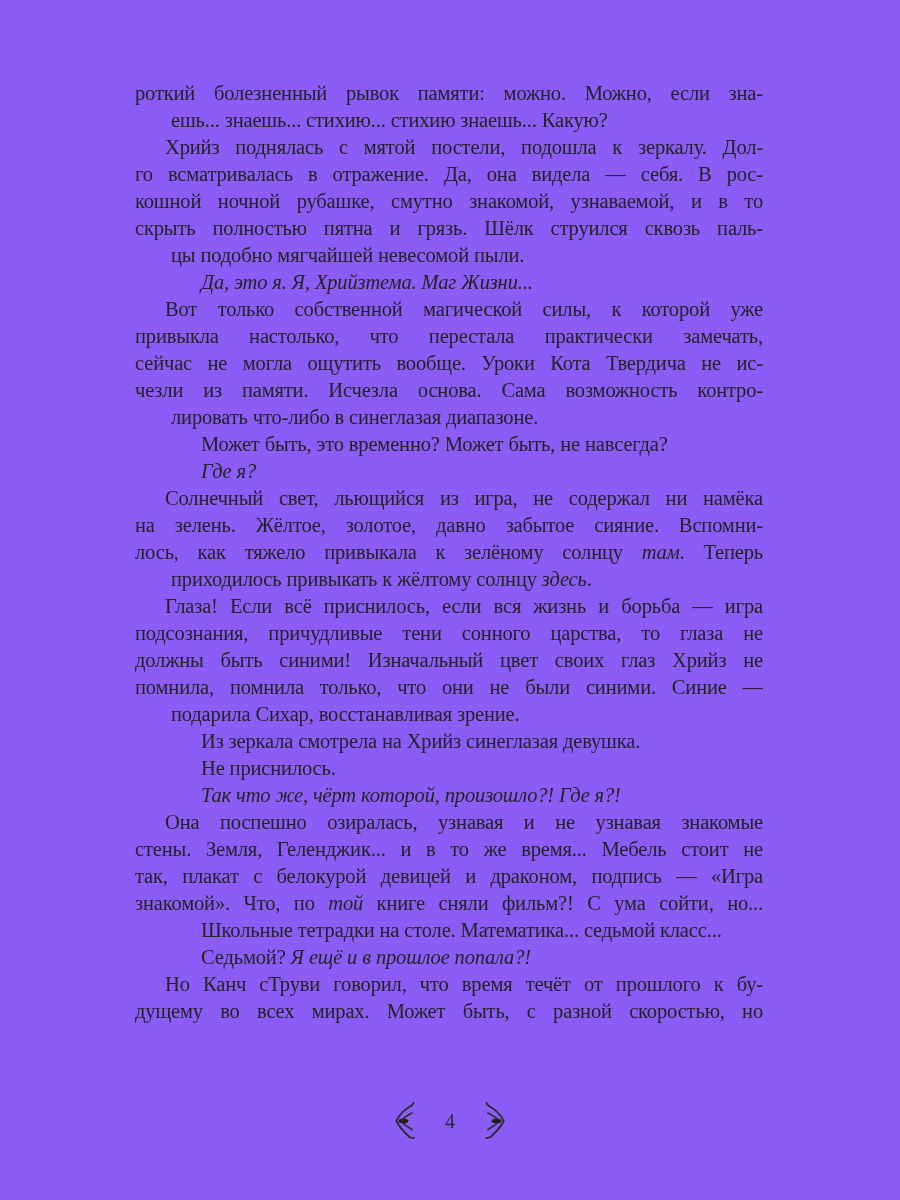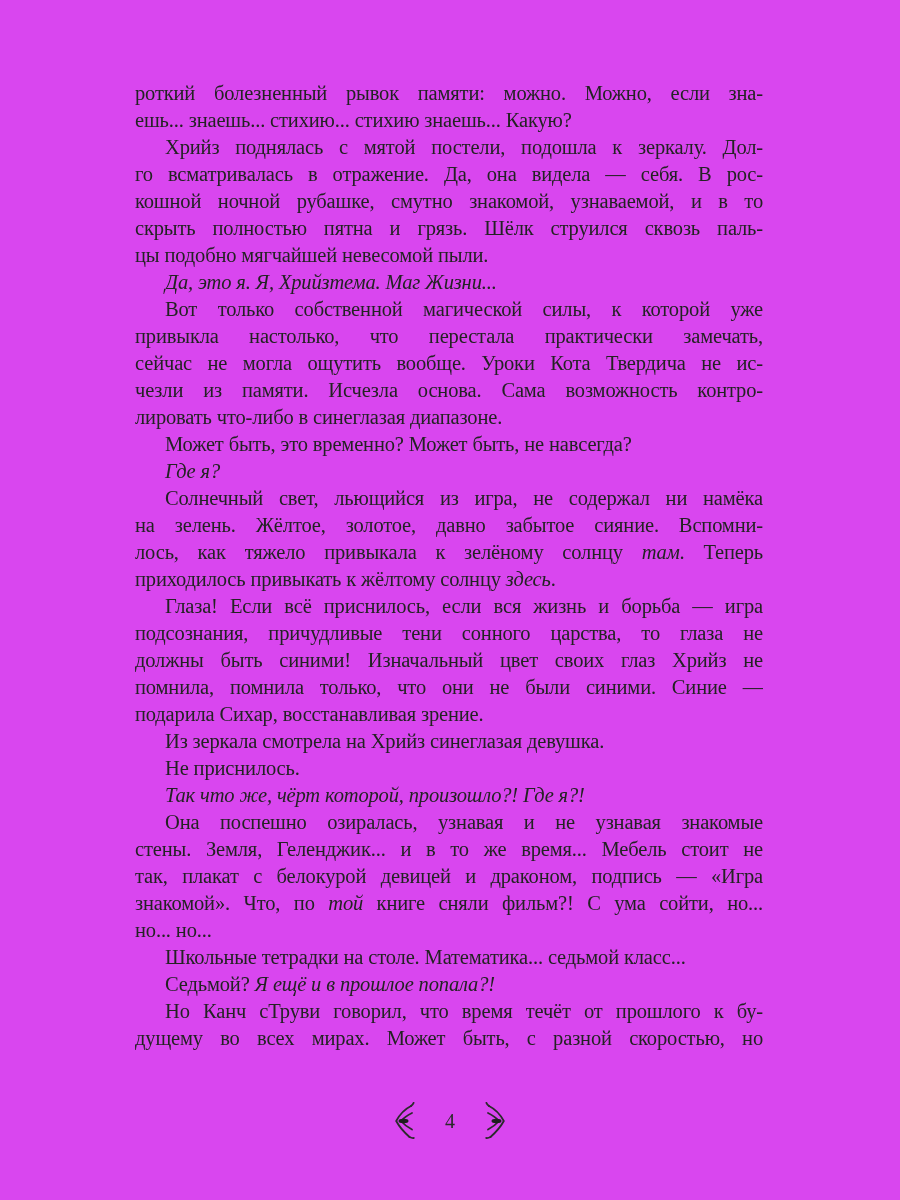--- a/index.html
+++ b/index.html
@@ -11,40 +11,41 @@
     height: 1200px;
     background: #ffffff;
     font-family: "Liberation Serif", "DejaVu Serif", serif;
     color: #232323;
     overflow: hidden;
   }
   .page {
     position: relative;
     width: 900px;
     height: 1200px;
-    background: #d946ef;
+    background: #8b5cf6;
   }
   .text-block {
     position: absolute;
     left: 135px;
     top: 80px;
     width: 628px;
     font-size: 20.5px;
     line-height: 27px;
     letter-spacing: -0.15px;
   }
   .line {
     height: 27px;
     overflow: hidden;
     text-align: justify;
     text-align-last: justify;
     white-space: normal;
   }
   .line.last {
     text-align-last: left;
+    margin-left: 36px;
   }
   .line.indent {
     text-indent: 30px;
   }
   .it {
     font-style: italic;
   }
   .footer {
     position: absolute;
     left: 0;
@@ -98,21 +99,20 @@
       <div class="line"><span>должны быть синими! Изначальный цвет своих глаз Хрийз не</span></div>
       <div class="line"><span>помнила, помнила только, что они не были синими. Синие —</span></div>
       <div class="line last"><span>подарила Сихар, восстанавливая зрение.</span></div>
       <div class="line indent last"><span>Из зеркала смотрела на Хрийз синеглазая девушка.</span></div>
       <div class="line indent last"><span>Не приснилось.</span></div>
       <div class="line indent last"><span class="it">Так что же, чёрт которой, произошло?! Где я?!</span></div>
       <div class="line indent"><span>Она поспешно озиралась, узнавая и не узнавая знакомые</span></div>
       <div class="line"><span>стены. Земля, Геленджик... и в то же время... Мебель стоит не</span></div>
       <div class="line"><span>так, плакат с белокурой девицей и драконом, подпись — «Игра</span></div>
       <div class="line"><span>знакомой». Что, по </span><span class="it">той</span><span> книге сняли фильм?! С ума сойти, но...</span></div>
-      <div class="line last"><span>но... но...</span></div>
       <div class="line indent last"><span>Школьные тетрадки на столе. Математика... седьмой класс...</span></div>
       <div class="line indent last"><span>Седьмой? </span><span class="it">Я ещё и в прошлое попала?!</span></div>
       <div class="line indent"><span>Но Канч сТруви говорил, что время течёт от прошлого к бу-</span></div>
       <div class="line"><span>дущему во всех мирах. Может быть, с разной скоростью, но</span></div>
     </main>
 
   <footer class="footer">
     <span class="orn">
       <svg width="22" height="38" viewBox="0 0 22 38" xmlns="http://www.w3.org/2000/svg">
         <g fill="none" stroke="#2b2b2b" stroke-width="1.8" stroke-linecap="round">

